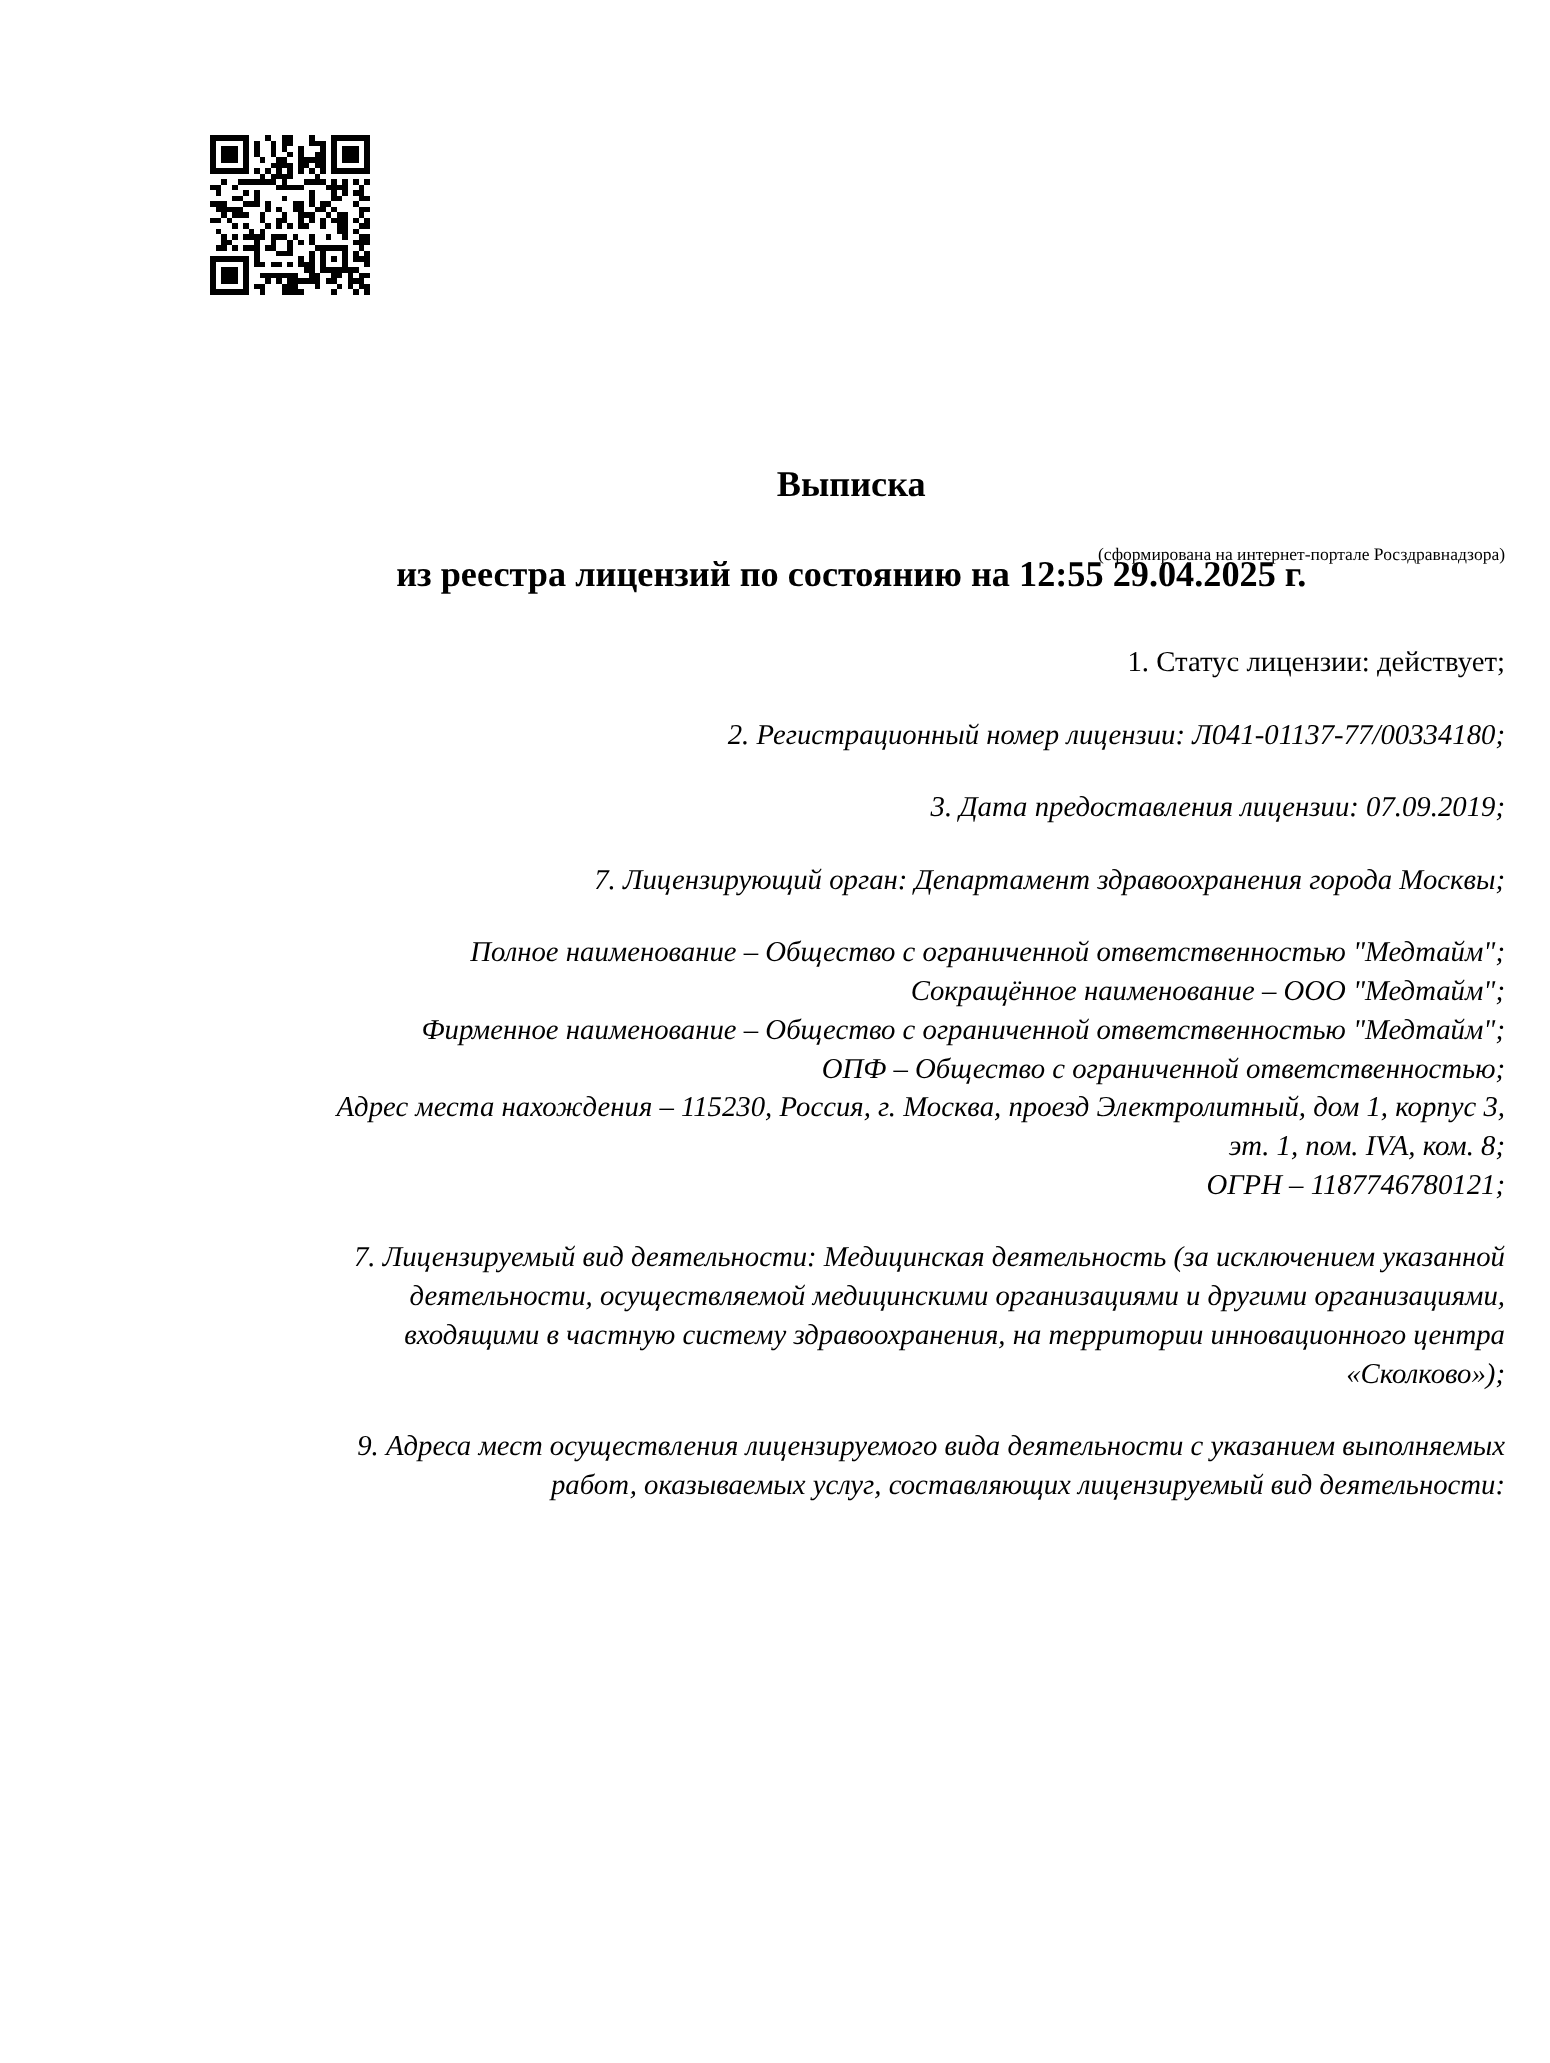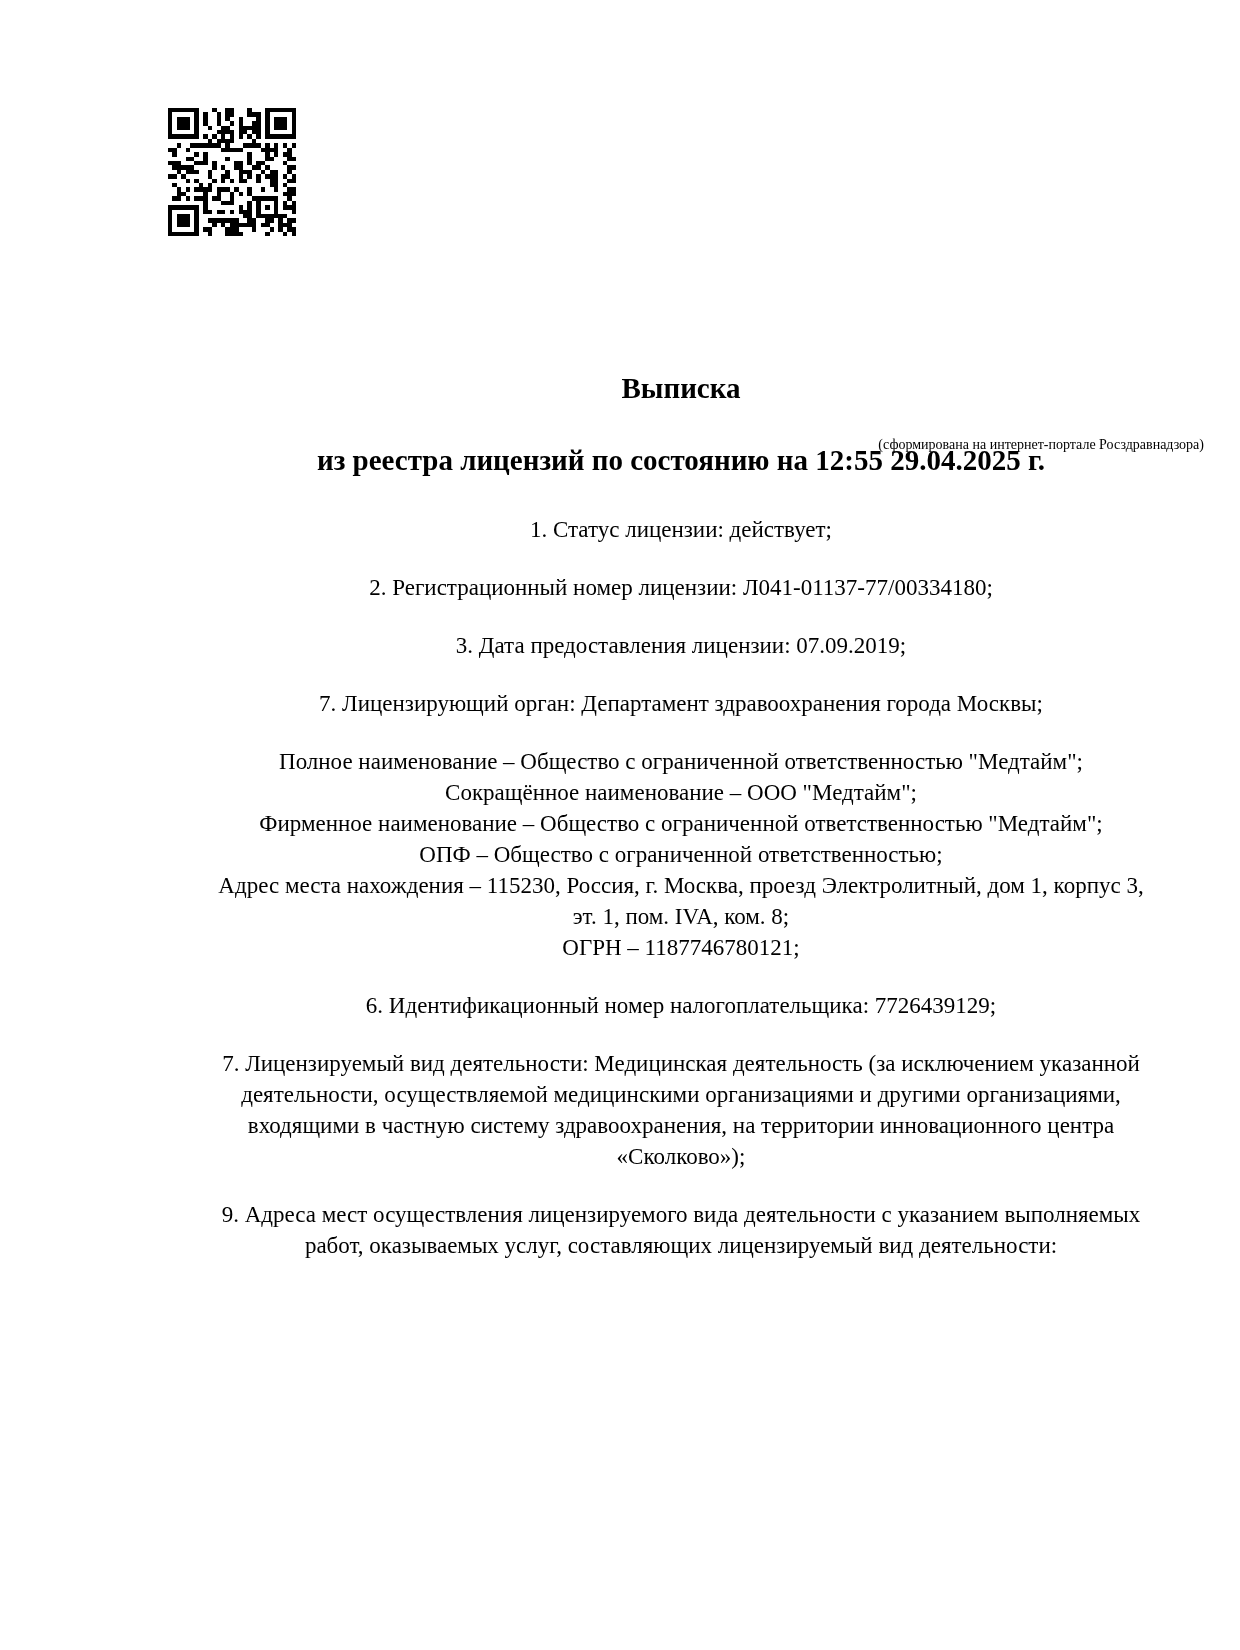--- a/index.html
+++ b/index.html
@@ -36,27 +36,27 @@
     text-align:right;
     font-size:14px;
     line-height:26px;
   }
   .doc-body {
     position:absolute;
     left:140px; top:514px;
     width:1046px;
     font-size:23px;
     line-height:31px;
-    text-align:center;
+    text-align:right;
   }
   .doc-body p {
     margin:0;
     white-space:pre-line;
   }
-  .doc-body p + p { margin-top:27px; }
+  .doc-body p + p { margin-top:27px;font-style:italic; }
 </style>
 </head>
 <body>
 
 <div class="page">
 
   <div class="qr">
     <svg id="qr-svg" viewBox="0 0 29 29" xmlns="http://www.w3.org/2000/svg">
         <rect x="0" y="0" width="1" height="1" fill="#000000"></rect>
         <rect x="1" y="0" width="1" height="1" fill="#000000"></rect>
@@ -466,21 +466,20 @@
     <p>2. Регистрационный номер лицензии: Л041-01137-77/00334180;</p>
     <p>3. Дата предоставления лицензии: 07.09.2019;</p>
     <p>7. Лицензирующий орган: Департамент здравоохранения города Москвы;</p>
     <p>Полное наименование – Общество с ограниченной ответственностью "Медтайм";
 Сокращённое наименование – ООО "Медтайм";
 Фирменное наименование – Общество с ограниченной ответственностью "Медтайм";
 ОПФ – Общество с ограниченной ответственностью;
 Адрес места нахождения – 115230, Россия, г. Москва, проезд Электролитный, дом 1, корпус 3,
 эт. 1, пом. IVA, ком. 8;
 ОГРН – 1187746780121;</p>
-    <p>6. Идентификационный номер налогоплательщика: 7726439129;</p>
     <p>7. Лицензируемый вид деятельности: Медицинская деятельность (за исключением указанной
 деятельности, осуществляемой медицинскими организациями и другими организациями,
 входящими в частную систему здравоохранения, на территории инновационного центра
 «Сколково»);</p>
     <p>9. Адреса мест осуществления лицензируемого вида деятельности с указанием выполняемых
 работ, оказываемых услуг, составляющих лицензируемый вид деятельности:</p>
   </div>
 
 </div>
 

